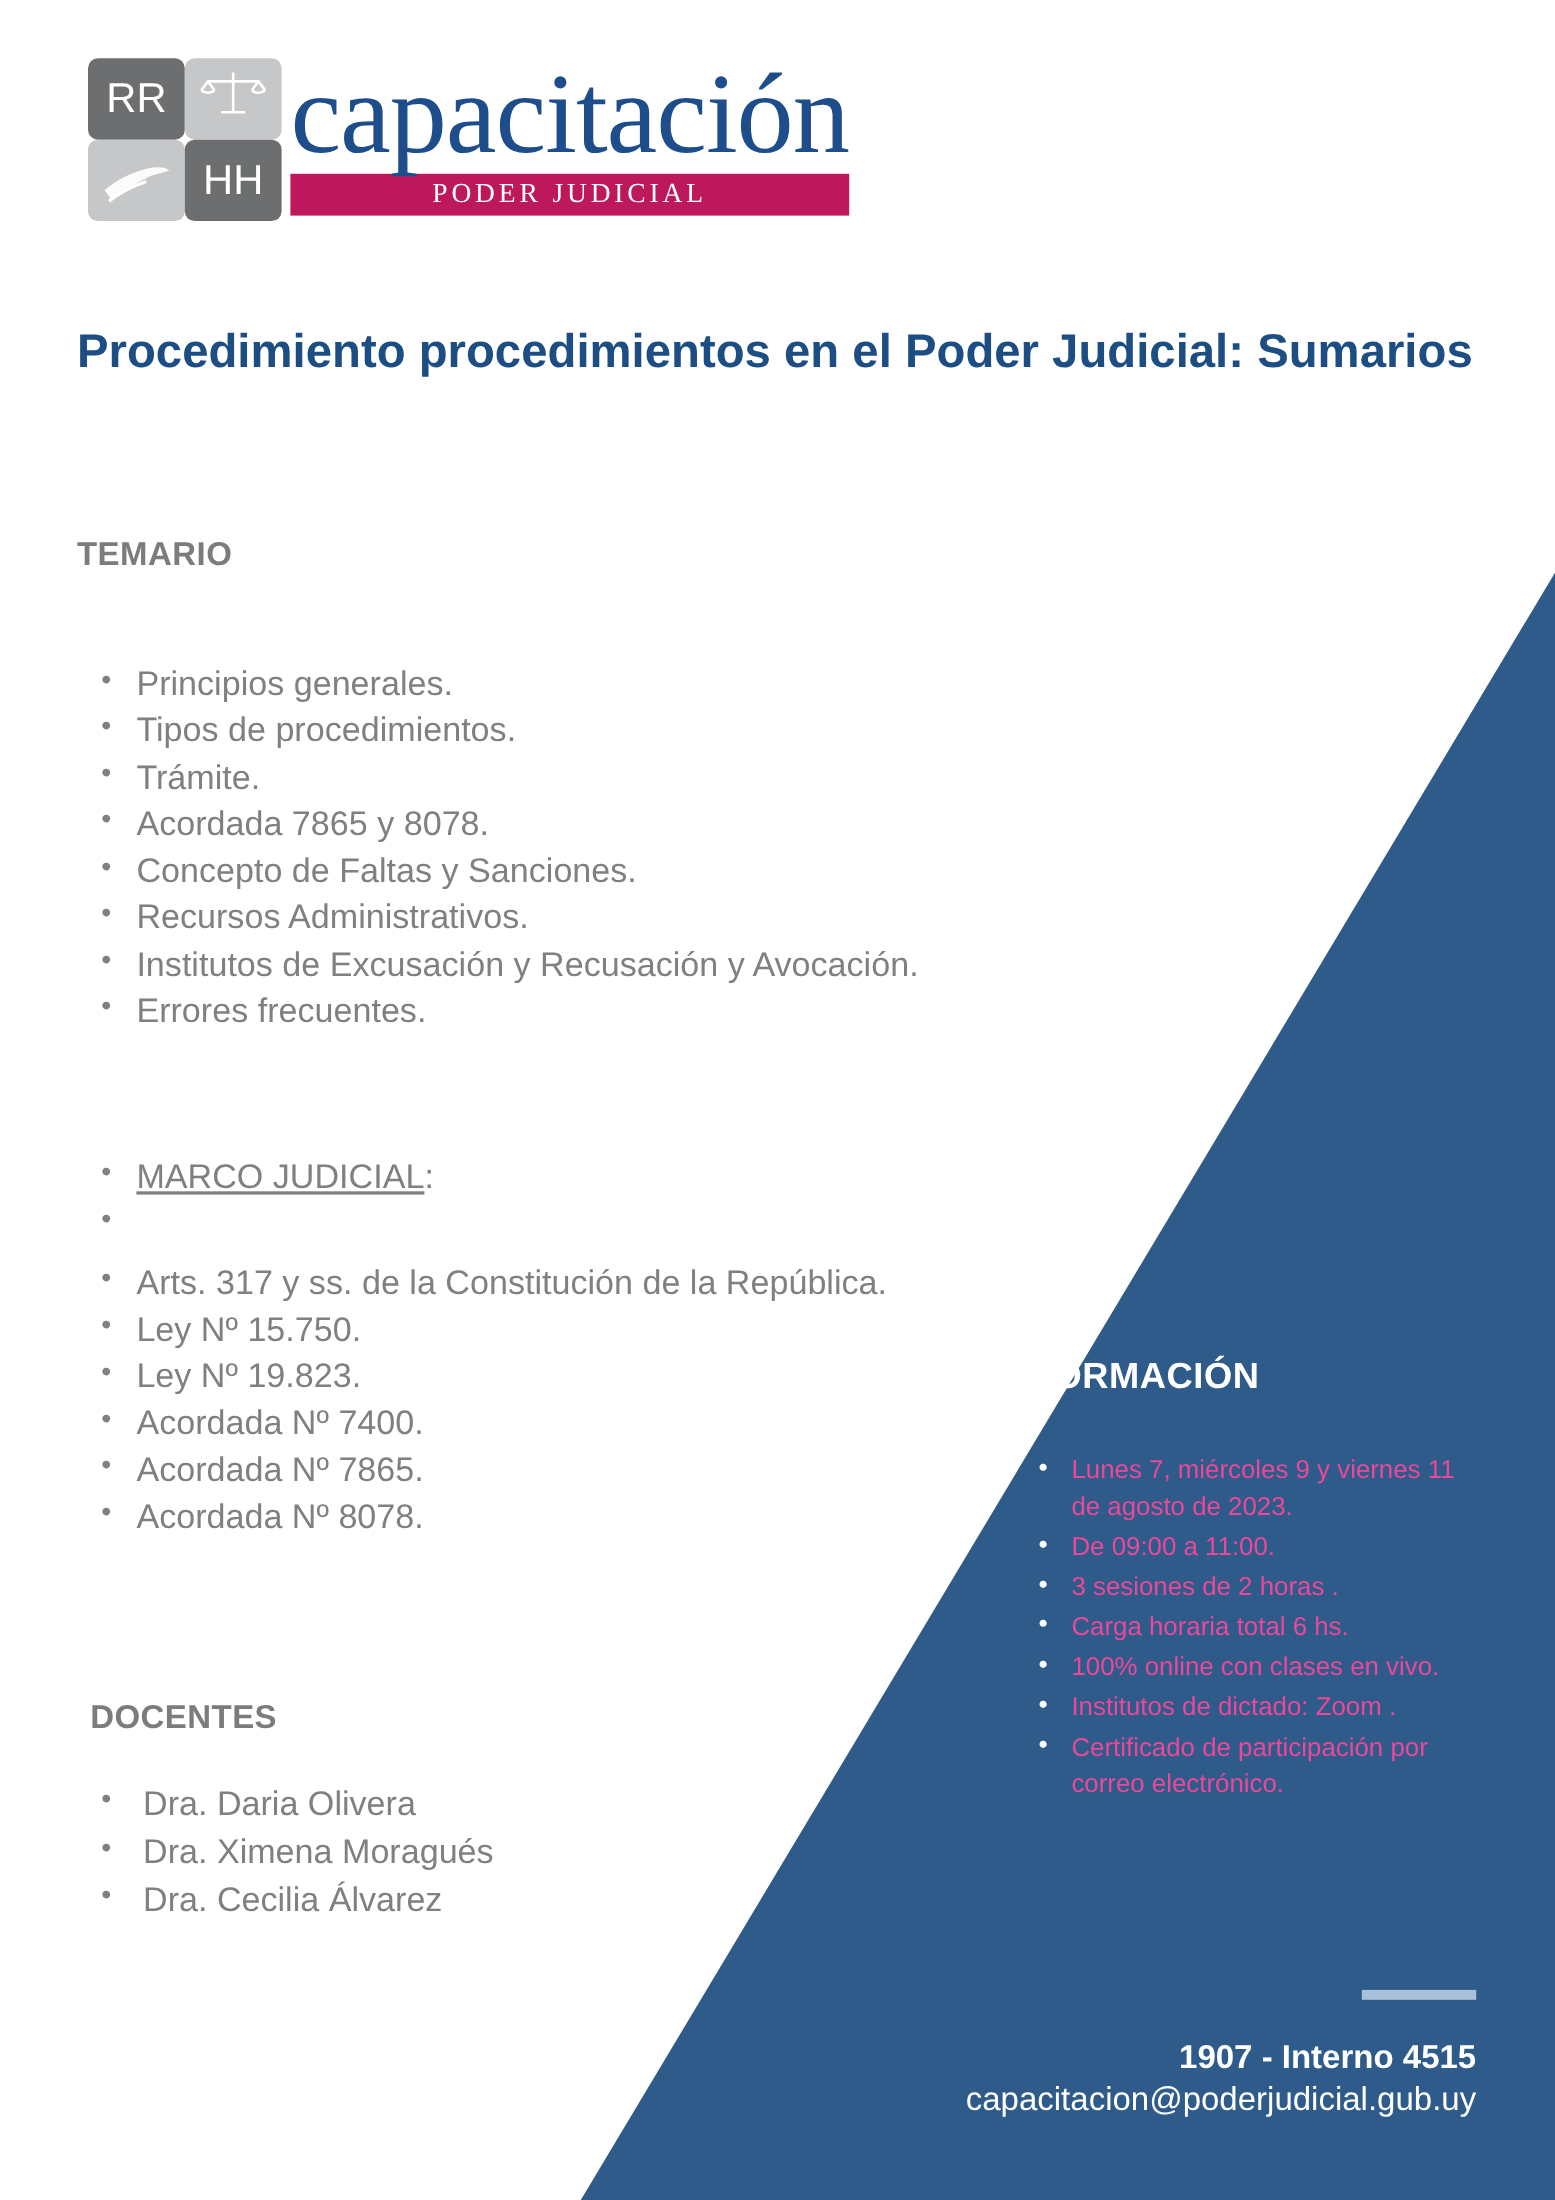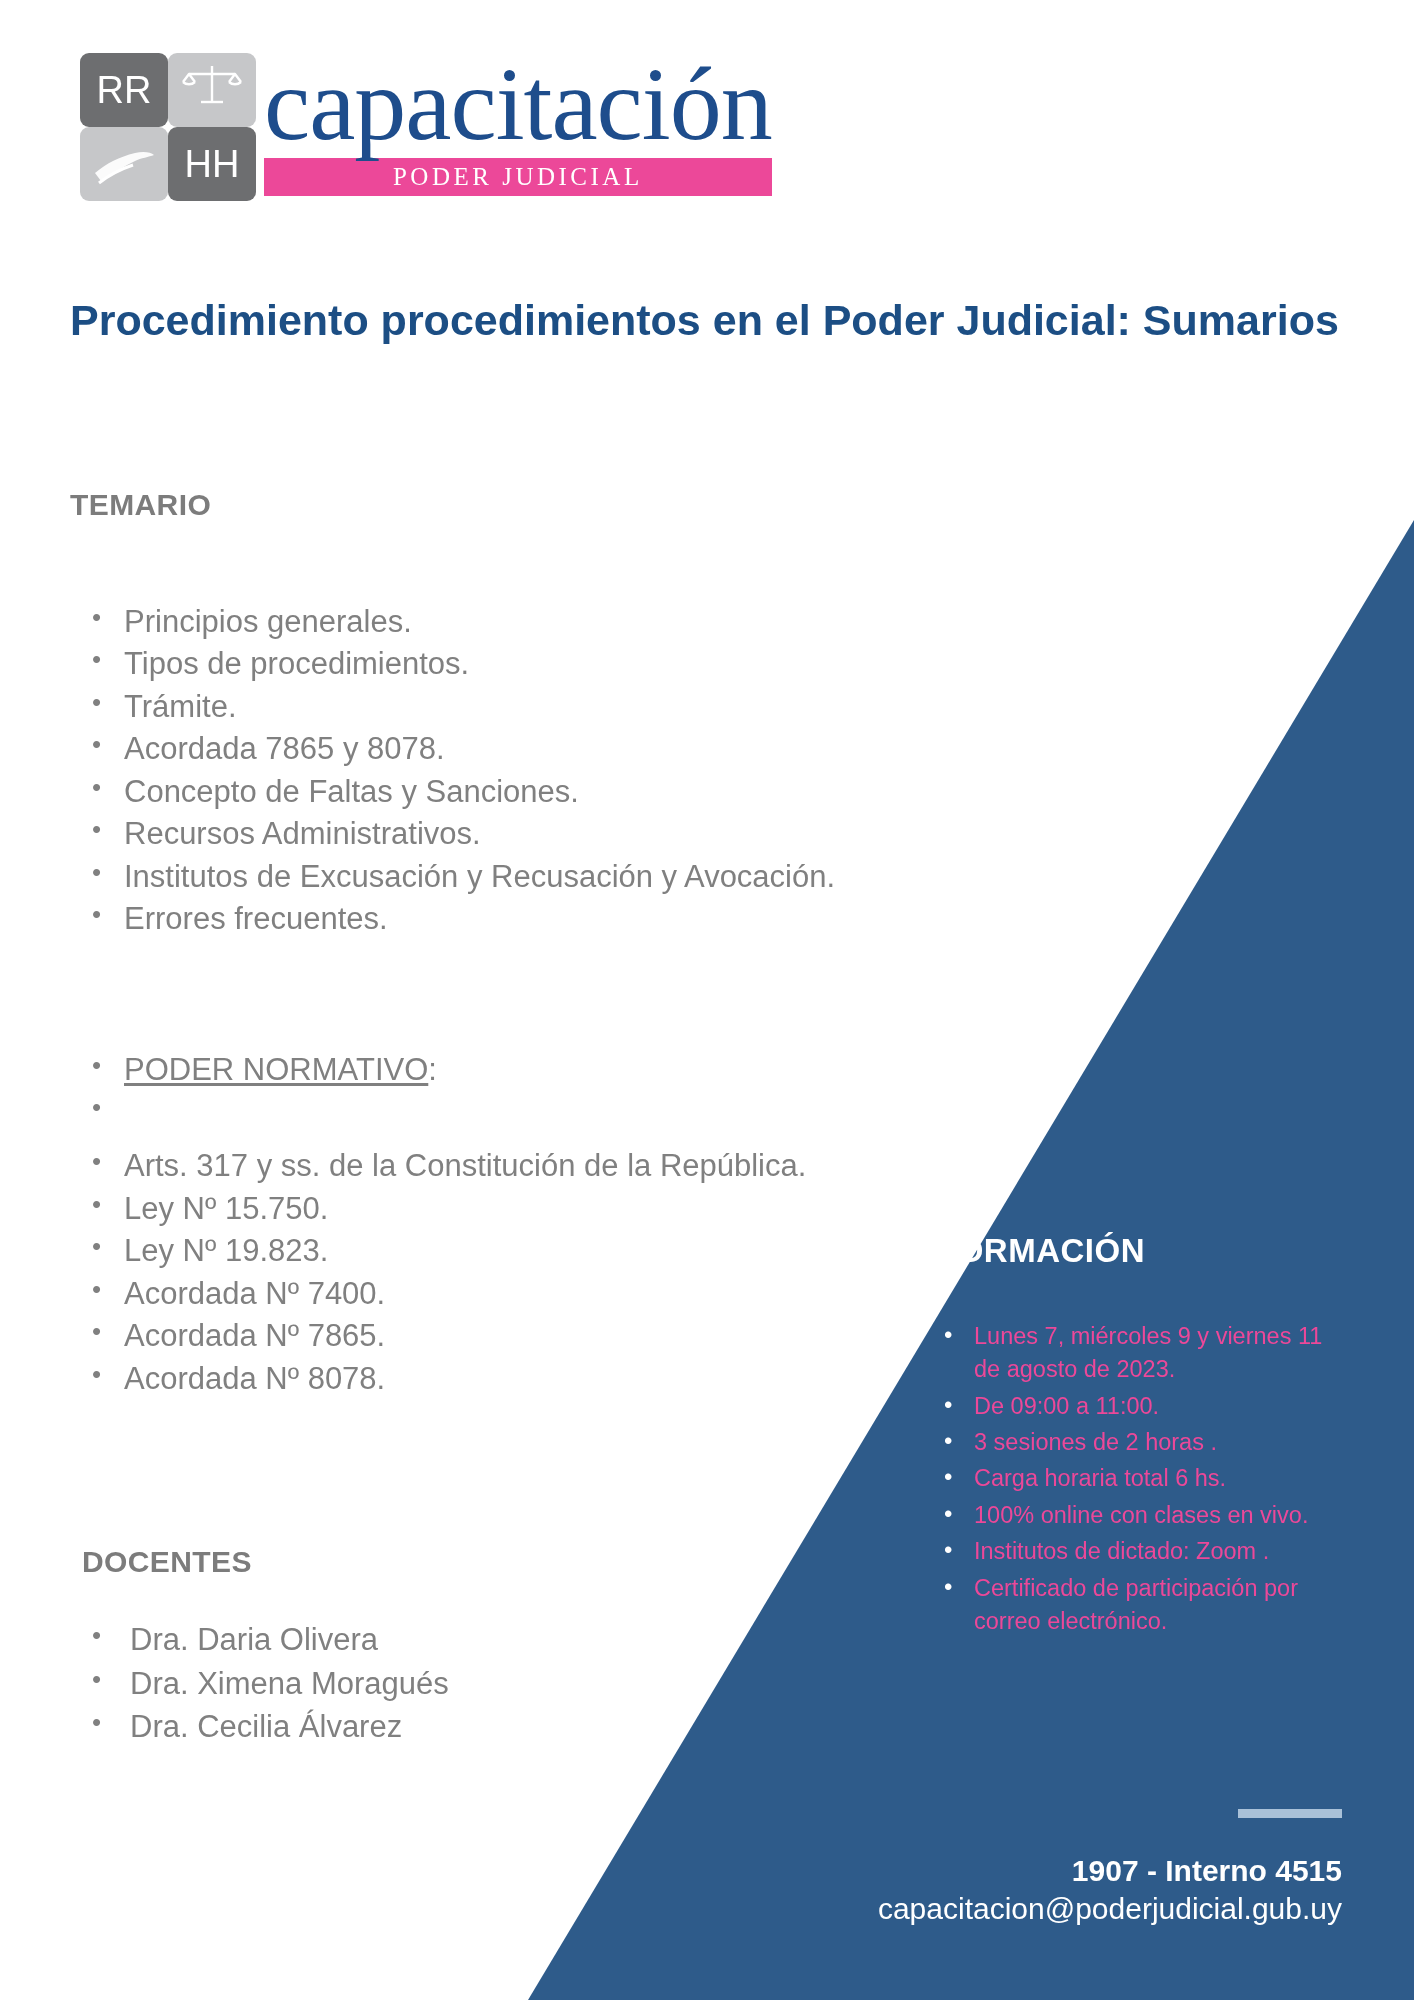--- a/index.html
+++ b/index.html
@@ -69,21 +69,21 @@
     font-family: "Liberation Serif", serif;
     font-size: 104px;
     line-height: 0.95;
     color: #1e4d8c;
     letter-spacing: -1px;
     font-weight: 400;
     white-space: nowrap;
   }
   .logo-banner {
     margin-top: 4px;
-    background: #ec4899;
+    background: #be185d;
     height: 38px;
     display: flex;
     align-items: center;
     justify-content: center;
   }
   .logo-banner-text {
     font-family: "Liberation Serif", serif;
     color: #ffffff;
     font-size: 25px;
     letter-spacing: 3.5px;
@@ -292,21 +292,21 @@
     <li>Tipos de procedimientos.</li>
     <li>Trámite.</li>
     <li>Acordada 7865 y 8078.</li>
     <li>Concepto de Faltas y Sanciones.</li>
     <li>Recursos Administrativos.</li>
     <li>Institutos de Excusación y Recusación y Avocación.</li>
     <li>Errores frecuentes.</li>
   </ul>
 
   <ul class="left-list" id="list-marco">
-    <li><span class="u">PODER NORMATIVO</span><span>:</span></li>
+    <li><span class="u">MARCO JUDICIAL</span><span>:</span></li>
     <li class="blank"></li>
     <li>Arts. 317 y ss. de la Constitución de la República.</li>
     <li>Ley Nº 15.750.</li>
     <li>Ley Nº 19.823.</li>
     <li>Acordada Nº 7400.</li>
     <li>Acordada Nº 7865.</li>
     <li>Acordada Nº 8078.</li>
   </ul>
 
   <div class="section-heading" id="heading-docentes">DOCENTES</div>

